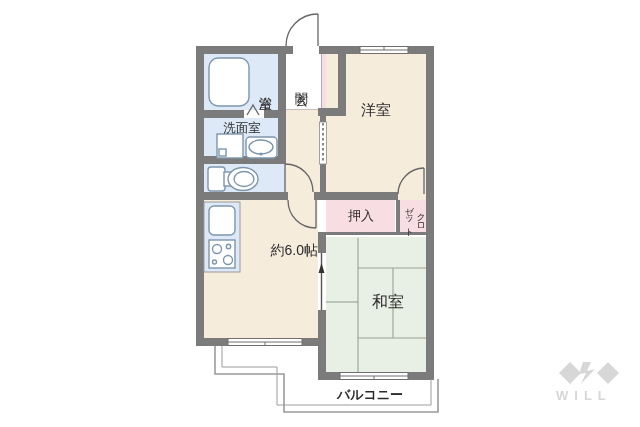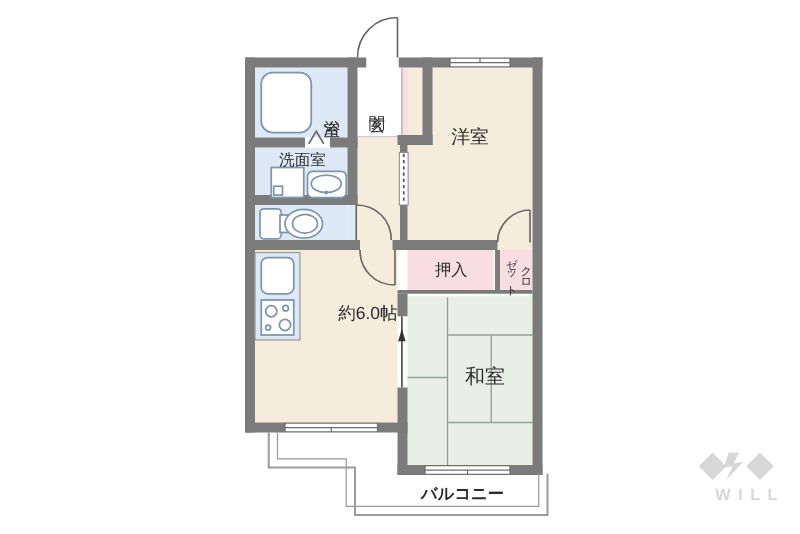--- a/index.html
+++ b/index.html
@@ -15,21 +15,21 @@
   .lbl{color:var(--ink);text-align:center;line-height:1.45;}
   .v{writing-mode:vertical-rl;text-orientation:upright;}
   svg.overlay{position:absolute;left:0;top:0;pointer-events:none;}
   .doorline{stroke:var(--line);stroke-width:1.3;fill:none;}
   .fixture{stroke:var(--fix);stroke-width:1.4;fill:#fff;}
   .winrect{fill:#fff;stroke:#6e6e6e;stroke-width:1;}
   .winline{stroke:#6e6e6e;stroke-width:1;}
   .tat{stroke:var(--tatami);stroke-width:1.1;}
   .balline{stroke:var(--bal);fill:none;}
   .logo-mark{fill:var(--logo);}
-  .logo-word{position:absolute;left:0;right:0;top:30px;text-align:right;color:var(--logo);
+  .logo-word{position:absolute;left:0;right:0;top:30px;text-align:left;color:var(--logo);
     font-weight:bold;font-size:13px;letter-spacing:6px;text-indent:6px;}
 </style>
 </head>
 <body>
 
 <div id="stage">
 
   <div class="room" style="left:204px;top:54px;width:74px;height:56px;background:var(--wet);"></div>
   <div class="room" style="left:204px;top:118px;width:74px;height:38px;background:var(--wet);"></div>
   <div class="room" style="left:204px;top:164px;width:74px;height:28px;background:var(--wet);"></div>

